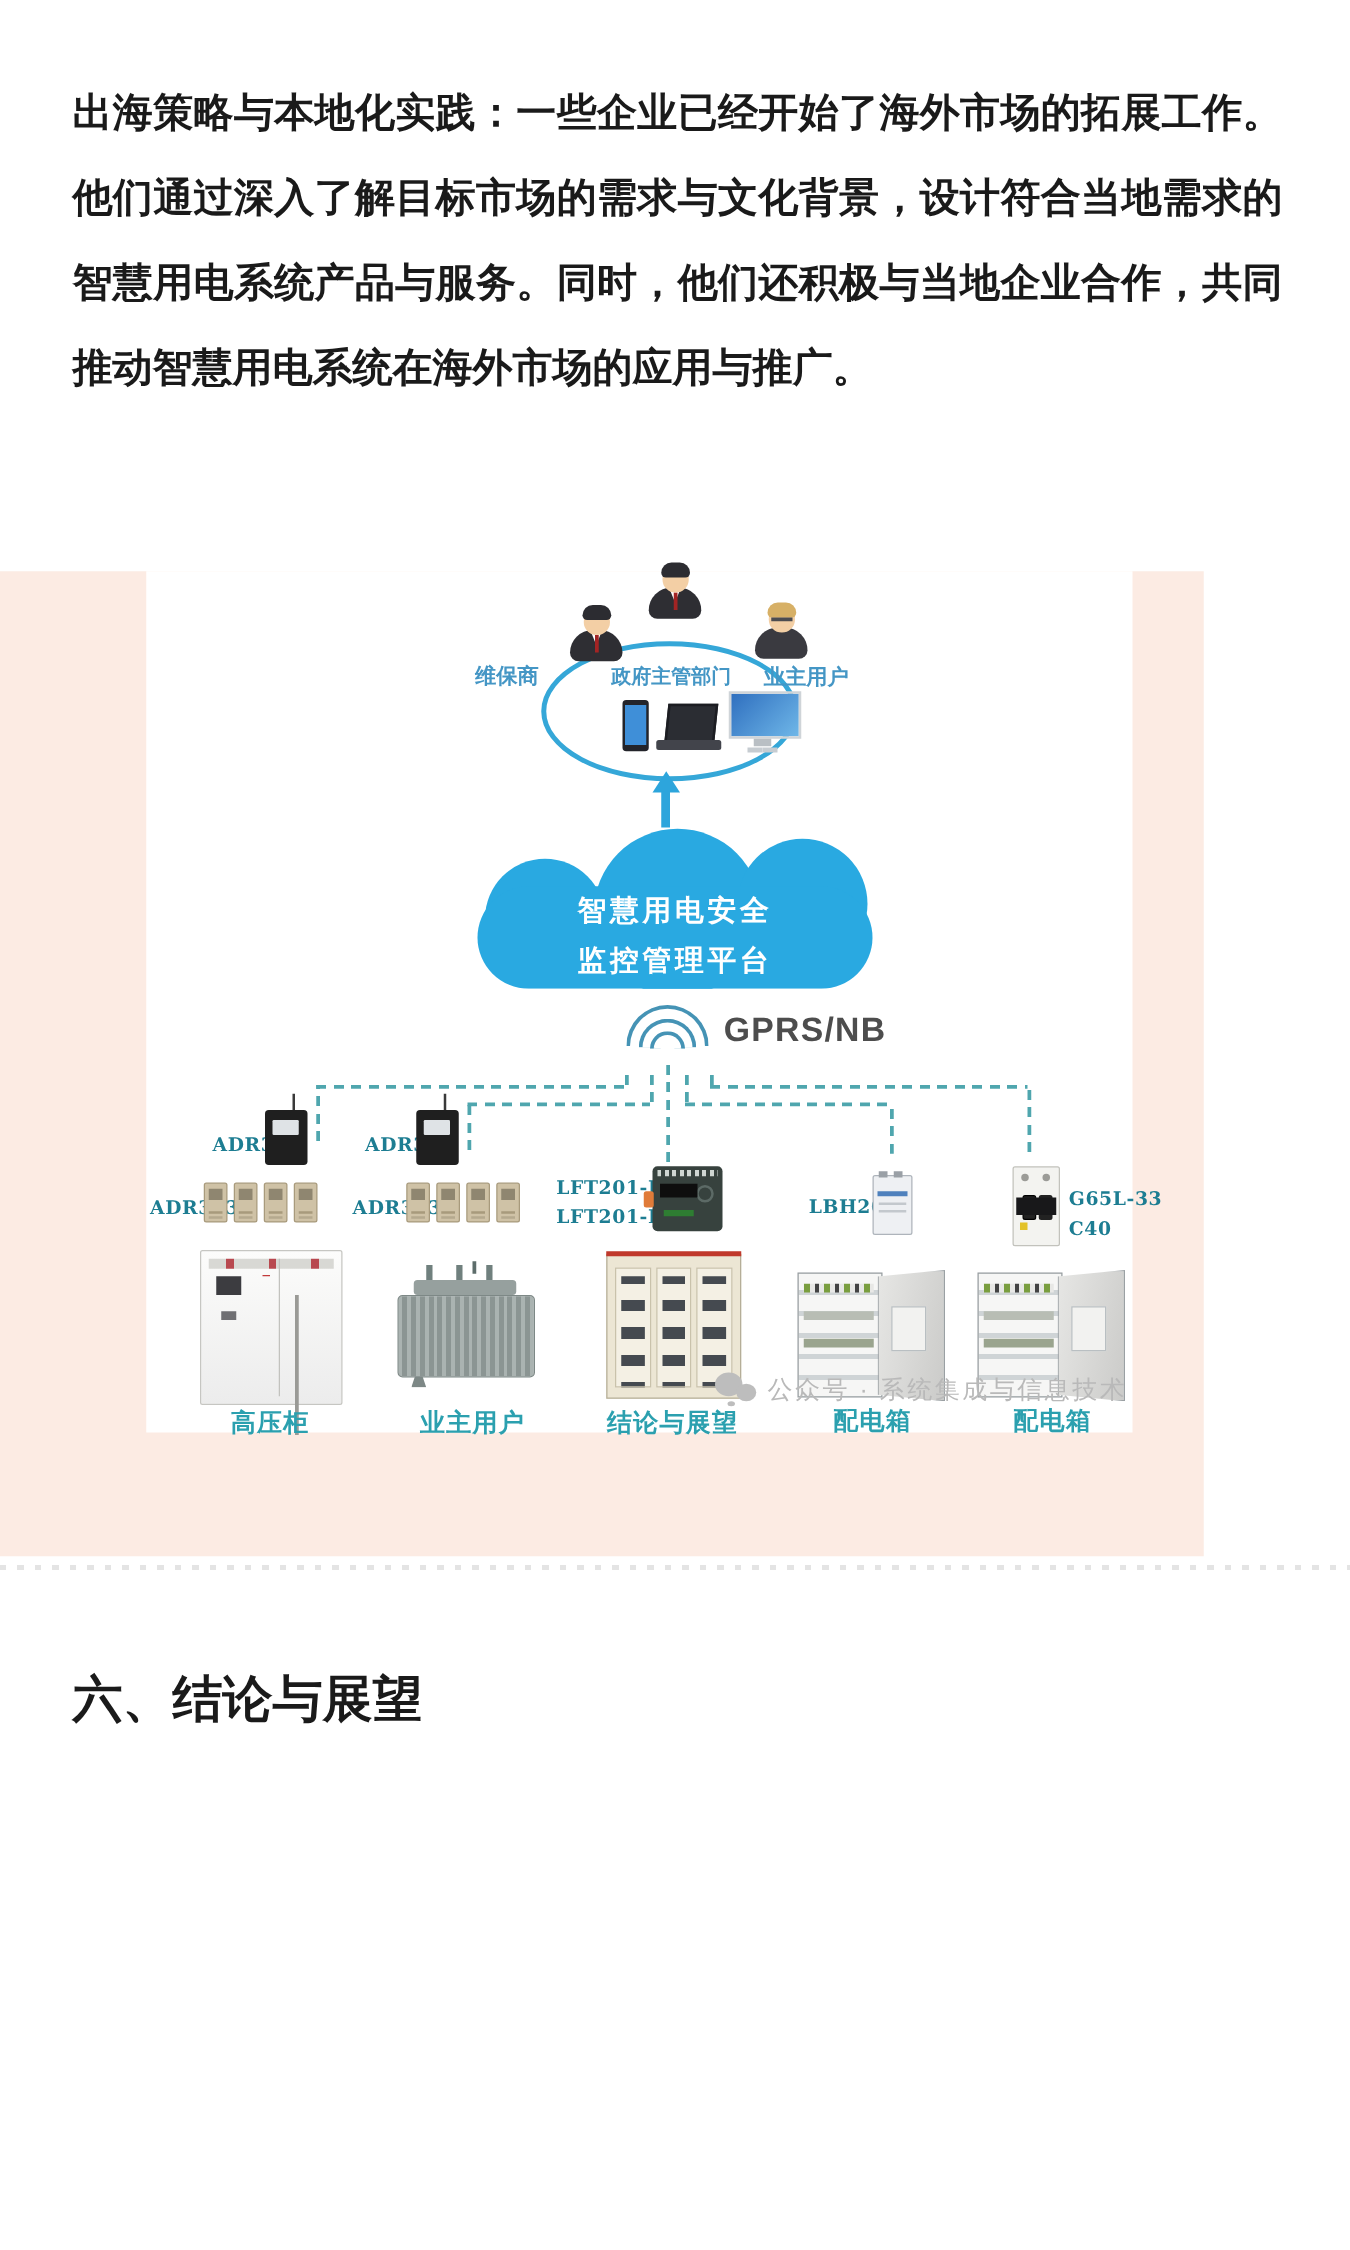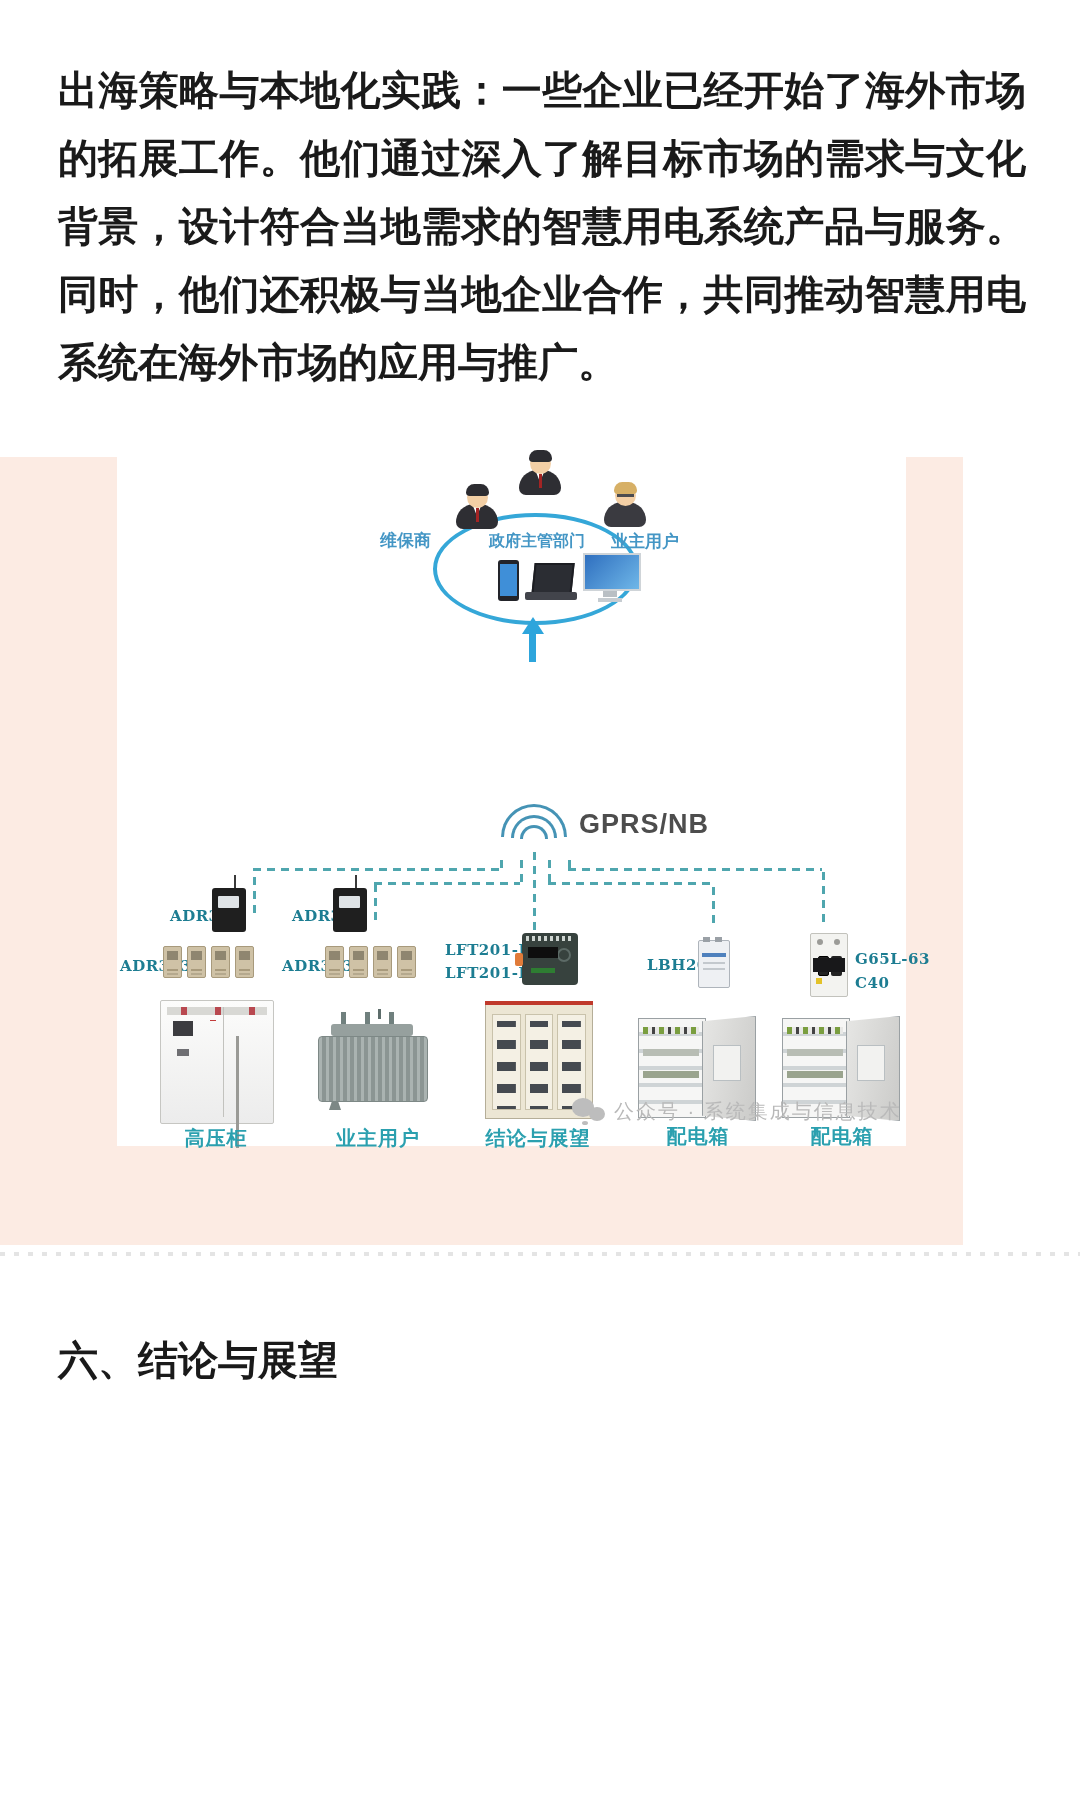--- a/index.html
+++ b/index.html
@@ -1,18 +1,18 @@
 <!DOCTYPE html>
 <html><head>
 <meta charset="utf-8">
 <style>
   html,body{margin:0;padding:0;background:#fff;}
   .page{position:relative;width:1080px;height:1800px;background:#fff;overflow:hidden;
         font-family:"Liberation Sans","DejaVu Sans",sans-serif;color:#1a1a1a;}
-  .para{position:absolute;left:58px;width:968px;font-size:40px;line-height:68px;
+  .para{position:absolute;left:58px;width:968px;font-size:32px;line-height:68px;
         font-weight:600;text-align:justify;letter-spacing:0;color:#1a1a1a;}
   .heading{position:absolute;left:58px;top:1326px;font-size:40px;line-height:68px;font-weight:600;}
   .pink-block{position:absolute;left:0;top:457px;width:963px;height:788px;background:#fcebe3;}
   .diagram{position:absolute;left:117px;top:457px;width:789px;height:689px;background:#fff;}
   
   .ellipse{position:absolute;left:316px;top:56px;width:197px;height:104px;
            border:4px solid #35a7d8;border-radius:50%;}
   .actor-label{position:absolute;font-size:17px;font-weight:700;color:#4496c5;white-space:nowrap;}
   .person{position:absolute;width:44px;}
   .p-head{width:21px;height:21px;border-radius:50%;background:#f3cfa5;margin:0 auto;position:relative;z-index:2;}
@@ -155,20 +155,28 @@
     <div class="actor-label" style="left:263px;top:72px;">维保商</div>
     <div class="actor-label" style="left:372px;top:74px;font-size:16px;text-align:center;">政府主管部门</div>
     <div class="actor-label" style="left:494px;top:73px;">业主用户</div>
     <div class="phone" style="left:381px;top:103px;"></div>
     <div class="laptop" style="left:408px;top:106px;"></div>
     <div class="monitor" style="left:466px;top:96px;"></div>
 
     <div class="arrow-head"></div>
     <div class="arrow-shaft"></div>
 
+    <div class="cloud">
+      <div class="cloud-bump" style="left:8px;top:26px;width:96px;height:96px;"></div>
+      <div class="cloud-bump" style="left:95px;top:2px;width:134px;height:134px;"></div>
+      <div class="cloud-bump" style="left:210px;top:10px;width:104px;height:104px;"></div>
+      <div class="cloud-base"></div>
+      <div class="cloud-text" style="top:52px;">智慧用电安全</div>
+      <div class="cloud-text" style="top:92px;">监控管理平台</div>
+    </div>
 
     <div class="wifi">
       <div class="wifi-arc" style="left:0;top:0;width:60px;height:30px;"></div>
       <div class="wifi-arc" style="left:10px;top:11px;width:40px;height:20px;"></div>
       <div class="wifi-arc" style="left:19px;top:21px;width:22px;height:11px;"></div>
     </div>
     <div class="gprs">GPRS/NB</div>
 
     <div class="dl-v" style="left:383px;top:398px;height:13px;"></div>
     <div class="dl-v" style="left:403px;top:398px;height:27px;"></div>
@@ -211,21 +219,21 @@
       <span class="lft-knob"></span>
     </div>
 
     <div class="dev-label" style="left:530px;top:499px;">LBH201</div>
     <div class="lbh" style="left:581px;top:483px;"></div>
 
     <div class="brk" style="left:693px;top:476px;">
       <span class="brk-toggle"></span>
       <span class="brk-dot"></span>
     </div>
-    <div class="dev-label" style="left:738px;top:493px;">G65L-63</div>
+    <div class="dev-label" style="left:738px;top:493px;">G65L-33</div>
     <div class="dev-label" style="left:738px;top:517px;">C40</div>
 
     <div class="hvcab" style="left:43px;top:543px;width:112px;height:122px;">
       <span class="hv-top"></span>
     </div>
     <div class="equip-label" style="left:43px;top:668px;width:112px;">高压柜</div>
 
     <div class="tfm" style="left:201px;top:551px;width:108px;height:112px;">
       <div class="tfm-top"></div>
       <div class="tfm-body"></div>

